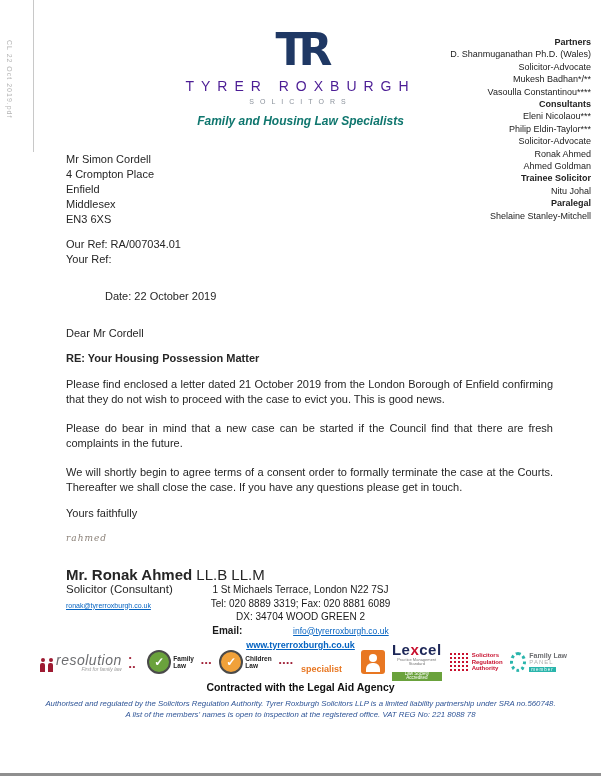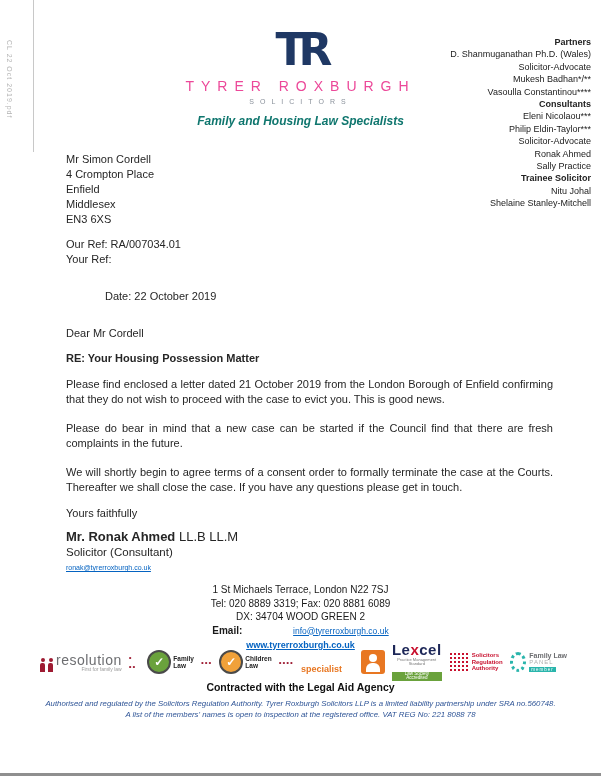--- a/index.html
+++ b/index.html
@@ -10,21 +10,21 @@
   
   .scan-vline { position:absolute; left:33px; top:0; width:1px; height:152px; background:#c8c8c8; }
   .scan-filename { position:absolute; left:6px; top:40px; writing-mode:vertical-rl;
                    font-size:7px; color:#b4b4b4; letter-spacing:1px; }
   .scan-bottomline { position:absolute; left:0; bottom:2px; width:100%; height:3px; background:#8f8f8f; }
 
   
   .logo-block { position:absolute; left:0; top:28px; width:601px; text-align:center; }
   .logo-tr { font-family:"DejaVu Sans", sans-serif; font-size:44px; font-weight:700;
              color:#1f3864; letter-spacing:-7px; line-height:1; }
-  .logo-name { margin-top:6px; font-size:14px; letter-spacing:7px; color:#ec4899; font-weight:400; }
+  .logo-name { margin-top:6px; font-size:14px; letter-spacing:7px; color:#4c1d95; font-weight:400; }
   .logo-solicitors { margin-top:4px; font-size:7px; letter-spacing:6px; color:#8a919b; }
   .logo-tagline { margin-top:9px; font-size:12px; font-weight:bold; font-style:italic; color:#0f766e; }
 
   
   .staff { position:absolute; right:10px; top:36px; width:240px; text-align:right;
            font-size:9px; line-height:12.4px; color:#222; }
   .staff .hd { font-weight:bold; }
 
   
   .recipient { position:absolute; left:66px; top:152px; font-size:11px; line-height:15px; }
@@ -33,21 +33,21 @@
   
   .letter { position:absolute; left:66px; top:289px; width:487px; font-size:11px; line-height:15.5px; }
   .letter .gap-lg { margin-bottom:21px;padding-left:39px; }
   .letter .gap-md { margin-bottom:10px; }
   .letter .gap-p { margin-bottom:13px; }
   .subject { font-weight:bold; }
   .para { text-align:justify; }
 
   .sig-script { font-family:"DejaVu Serif", serif; font-style:italic; font-size:9px; color:#8b8178;
                 letter-spacing:1px; margin-top:10px; }
-  .sig-name { margin-top:8px; font-size:13px; }
+  .sig-name { margin-top:20px; font-size:15px; }
   .sig-name b { font-weight:bold; }
   .sig-role { font-size:11.5px; }
   .sig-email { font-size:7px; }
 
   .link { color:#0563c1; text-decoration:underline; cursor:pointer; }
 
   
   .contact { position:absolute; left:0; top:583px; width:601px; text-align:center;
              font-size:10px; line-height:13.5px; color:#1a1a1a; }
   .contact .lbl { font-weight:bold; }
@@ -58,21 +58,21 @@
           display:flex; align-items:center; justify-content:center; gap:7px; }
   .dots { font-size:8px; letter-spacing:1px; color:#9e1b32; }
 
   .res-logo { display:flex; align-items:flex-end; gap:3px; }
   .res-icon { width:13px; height:15px; position:relative; }
   .res-icon i { position:absolute; bottom:0; width:5px; height:9px; background:#9e1b32; border-radius:2px 2px 0 0; }
   .res-icon i.p1 { left:0; }
   .res-icon i.p2 { right:0; }
   .res-icon i.p1::before,.res-icon i.p2::before { content:""; position:absolute; top:-5px; left:0.5px;
       width:4px; height:4px; border-radius:50%; background:#9e1b32; }
-  .res-text { line-height:1; }
+  .res-text { line-height:1;font-style:italic; }
   .res-word { font-size:14px; color:#6d6e71; letter-spacing:0.5px; }
   .res-sub { font-size:5px; color:#9a9a9a; text-align:right; }
 
   .badge { display:flex; align-items:center; gap:2px; }
   .badge-circle { width:24px; height:24px; border-radius:50%; border:2px solid #4a4a4a;
                   display:flex; align-items:center; justify-content:center;
                   font-size:12px; color:#fff; font-weight:bold; }
   .badge-circle.green { background:#6aa23c; }
   .badge-circle.orange { background:#f0a13a; }
   .badge-label { font-size:6.5px; font-weight:bold; color:#222; line-height:7px; }
@@ -130,23 +130,24 @@
     <div class="hd">Partners</div>
     <div>D. Shanmuganathan Ph.D. (Wales)</div>
     <div>Solicitor-Advocate</div>
     <div>Mukesh Badhan*/**</div>
     <div>Vasoulla Constantinou****</div>
     <div class="hd">Consultants</div>
     <div>Eleni Nicolaou***</div>
     <div>Philip Eldin-Taylor***</div>
     <div>Solicitor-Advocate</div>
     <div>Ronak Ahmed</div>
-    <div>Sally Practice</div>
+    <div>Ahmed Goldman</div>
     <div class="hd">Trainee Solicitor</div>
     <div>Nitu Johal</div>
+    <div class="hd">Paralegal</div>
     <div>Shelaine Stanley-Mitchell</div>
   </div>
 
   <div class="recipient">
     <div>Mr Simon Cordell</div>
     <div>4 Crompton Place</div>
     <div>Enfield</div>
     <div>Middlesex</div>
     <div>EN3 6XS</div>
   </div>
@@ -158,20 +159,21 @@
 
   <div class="letter">
     <div class="gap-lg">Date: 22 October 2019</div>
     <div class="gap-md">Dear Mr Cordell</div>
     <div class="subject gap-md">RE: Your Housing Possession Matter</div>
     <div class="para gap-p">Please find enclosed a letter dated 21 October 2019 from the London Borough of Enfield confirming that they do not wish to proceed with the case to evict you.  This is good news.</div>
     <div class="para gap-p">Please do bear in mind that a new case can be started if the Council find that there are fresh complaints in the future.</div>
     <div class="para gap-md">We will shortly begin to agree terms of a consent order to formally terminate the case at the Courts.  Thereafter we shall close the case.   If you have any questions please get in touch.</div>
     <div>Yours faithfully</div>
 
+    <div class="sig-script">rahmed</div>
     <div class="sig-name">
       <b>Mr. Ronak Ahmed</b><span> LL.B LL.M</span>
     </div>
     <div class="sig-role">Solicitor (Consultant)</div>
     <div class="sig-email"><span class="link">ronak@tyrerroxburgh.co.uk</span></div>
   </div>
 
   <div class="contact">
     <div>1 St Michaels Terrace, London N22 7SJ</div>
     <div>Tel: 020 8889 3319; Fax: 020 8881 6089</div>

